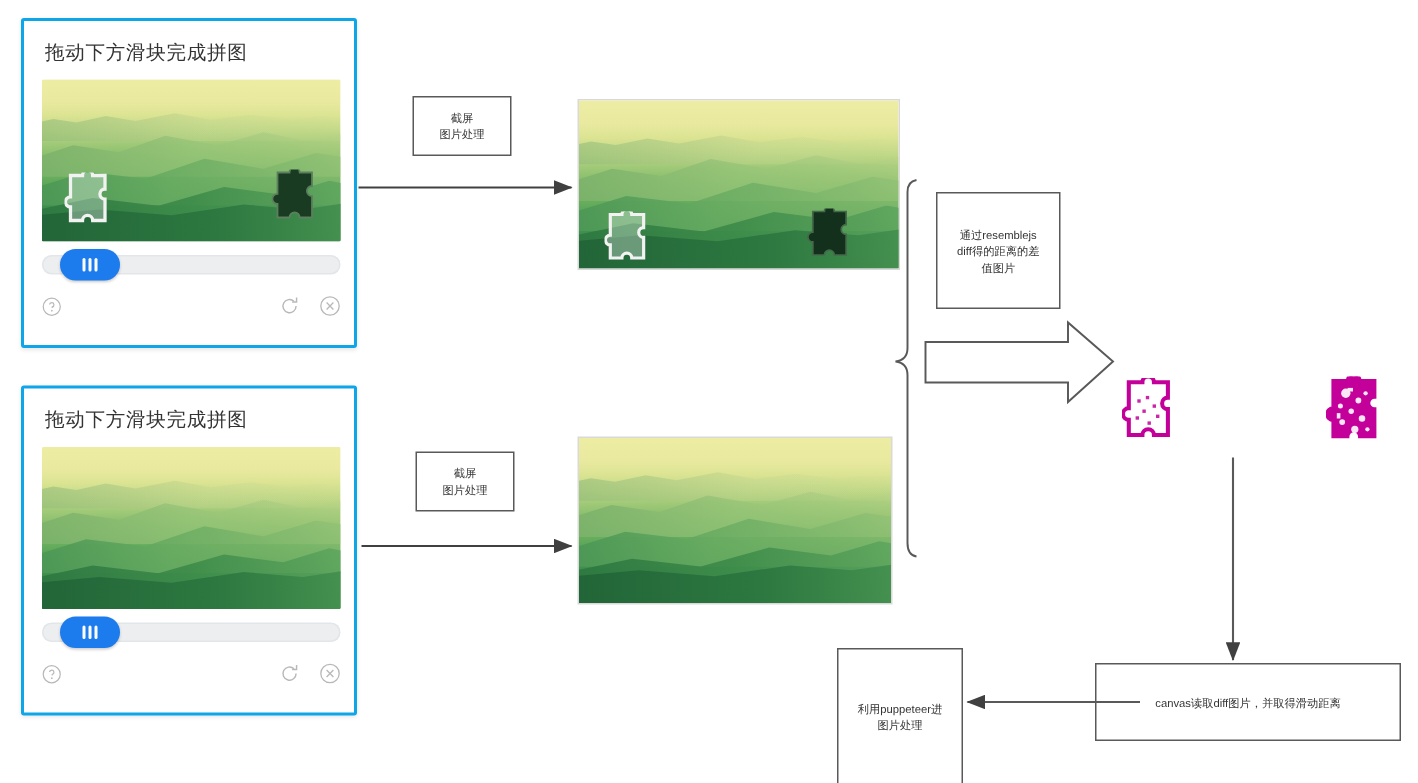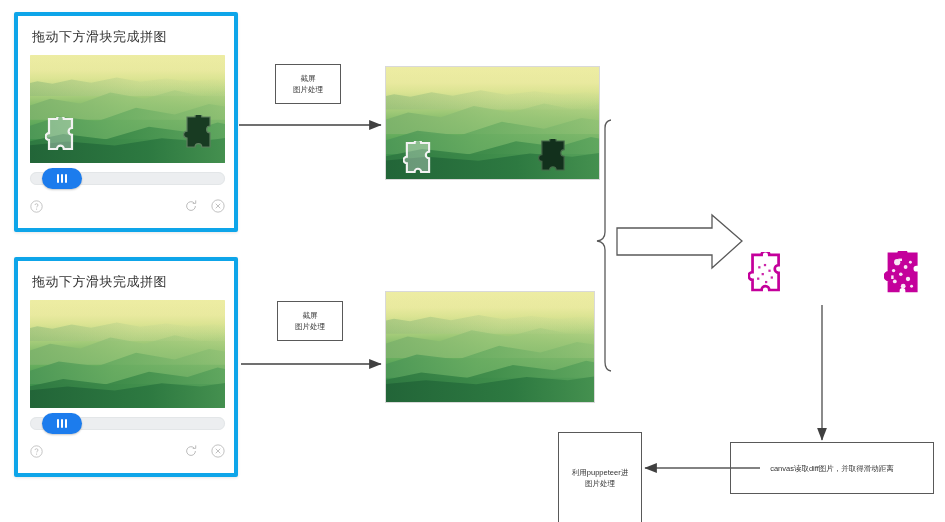--- a/index.html
+++ b/index.html
@@ -17,21 +17,21 @@
   }
   .stage {
     position: absolute;
     inset: 0;
   }
 
   
   .captcha-card {
     position: absolute;
     background: #ffffff;
-    border: 4px solid #0ea5e9;
+    border: 2px solid #0ea5e9;
     border-radius: 2px;
     box-shadow: 0 1px 3px rgba(0,0,0,0.10);
     box-sizing: border-box;
     padding: 12px 9px 8px 12px;
   }
   .card-title {
     font-size: 13px;
     color: #333333;
     line-height: 18px;
     margin: 0 0 9px 2px;
@@ -319,20 +319,27 @@
     <div class="scene">
       <div class="ridge r1"></div>
         <div class="ridge r2"></div>
       <div class="ridge r3"></div>
         <div class="ridge r4"></div>
       <div class="ridge r5"></div>
         <div class="haze"></div>
     </div>
   </div>
 
+  <div class="flow-box" style="left:624px; top:128px; width:83px; height:78px; align-items:center;">
+    <span>
+      <span>通过resemblejs</span>
+      <span>diff得的距离的差</span>
+      <span>值图片</span>
+    </span>
+  </div>
 
   <div class="flow-box" style="left:558px; top:432px; width:84px; height:91px;">
     <span>
       <span>利用puppeteer进</span>
       <span>图片处理</span>
     </span>
   </div>
 
   <div class="flow-box" style="left:730px; top:442px; width:204px; height:52px;">
     <span>canvas读取diff图片，并取得滑动距离</span>

